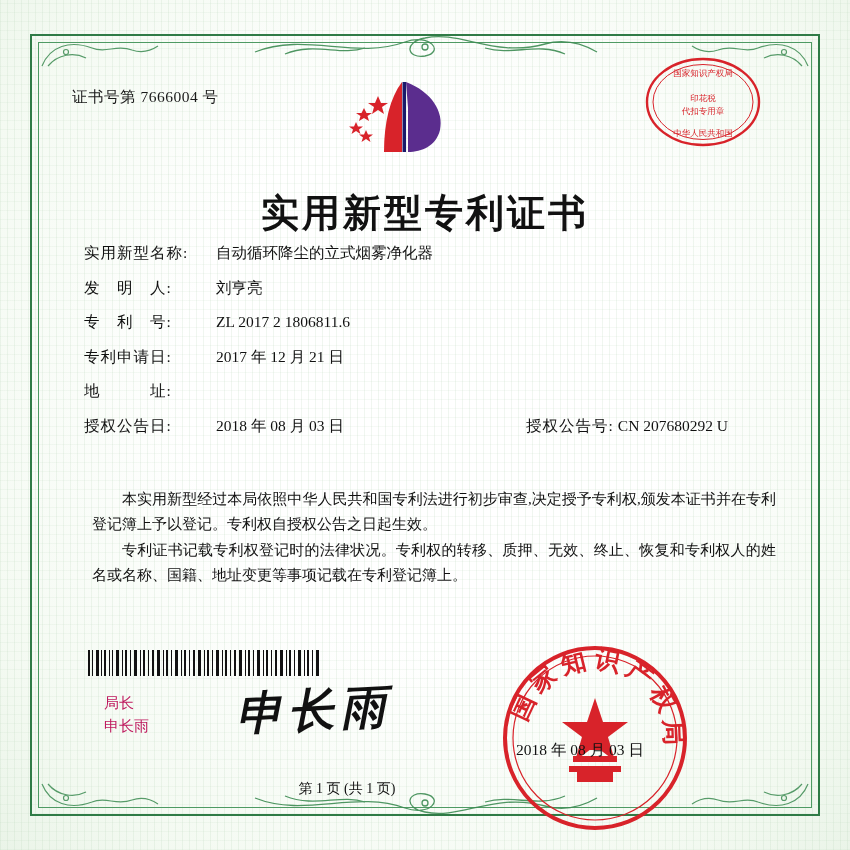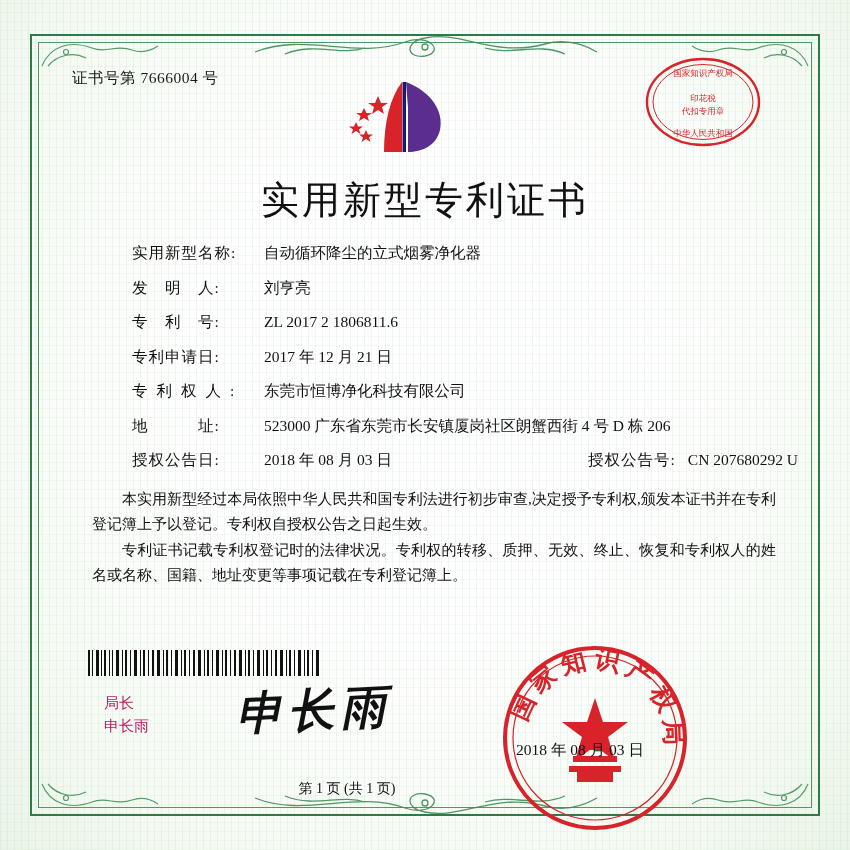--- a/index.html
+++ b/index.html
@@ -70,21 +70,21 @@
     bottom: 30px;
     width: 360px;
     height: 30px;
     color: #3c8b52;
     opacity: .9;
   }
 
   .cert-no {
     position: absolute;
     left: 72px;
-    top: 68px;
+    top: 87px;
     font-size: 15.5px;
     color: #1a1a1a;
     letter-spacing: .5px;
     white-space: nowrap;
   }
 
   
   .logo {
     position: absolute;
     left: 340px;
@@ -97,26 +97,26 @@
   .stamp-oval {
     position: absolute;
     right: 88px;
     top: 56px;
     width: 118px;
     height: 92px;
   }
 
   .title {
     position: absolute;
-    top: 175px;
+    top: 188px;
     left: 0;
     width: 850px;
     text-align: center;
     font-size: 38px;
-    font-weight: normal;
+    font-weight: bold;
     letter-spacing: 3px;
     color: #111;
     font-family: "DejaVu Serif", "Liberation Serif", serif;
   }
 
   .fields {
     position: absolute;
     left: 84px;
     top: 243px;
     width: 690px;
@@ -126,41 +126,40 @@
     align-items: baseline;
     margin-bottom: 13.5px;
     font-size: 15.5px;
     color: #111;
     white-space: nowrap;
   }
   .field-label {
     width: 132px;
     flex: 0 0 132px;
     letter-spacing: 1px;
-    margin-left: 48px;
   }
   .field-label.spaced {
     letter-spacing: 9px;
   }
   .field-value {
     flex: 1 1 auto;
     font-family: Liberation Serif, serif;
   }
   .field-row.split .field-value {
     flex: 0 0 auto;
     width: 310px;
   }
   .field-row .sub-label {
     flex: 0 0 auto;
-    margin-left: 14px;
+    margin-left: 0;
     letter-spacing: 1px;
   }
   .field-row .sub-value {
     flex: 1 1 auto;
-    margin-left: 12px;
+    margin-left: 4px;
   }
 
   .paragraphs {
     position: absolute;
     left: 84px;
     top: 487px;
     width: 684px;
     font-size: 15px;
     line-height: 25px;
     color: #111;
@@ -319,26 +318,21 @@
     </div>
     <div class="field-row">
       <div class="field-label">专　利　号:</div>
       <div class="field-value">ZL 2017 2 1806811.6</div>
     </div>
     <div class="field-row">
       <div class="field-label">专利申请日:</div>
       <div class="field-value">2017 年 12 月 21 日</div>
     </div>
     <div class="field-row">
-      <div class="field-label spaced">专利权人:</div>
-      <div class="field-value">东莞市恒博净化科技有限公司</div>
-    </div>
-    <div class="field-row">
       <div class="field-label">地　　　址:</div>
-      <div class="field-value">523000 广东省东莞市长安镇厦岗社区朗蟹西街 4 号 D 栋 206</div>
     </div>
     <div class="field-row split">
       <div class="field-label">授权公告日:</div>
       <div class="field-value">2018 年 08 月 03 日</div>
       <div class="sub-label">授权公告号:</div>
       <div class="sub-value">CN 207680292 U</div>
     </div>
   </div>
 
   <div class="paragraphs">

